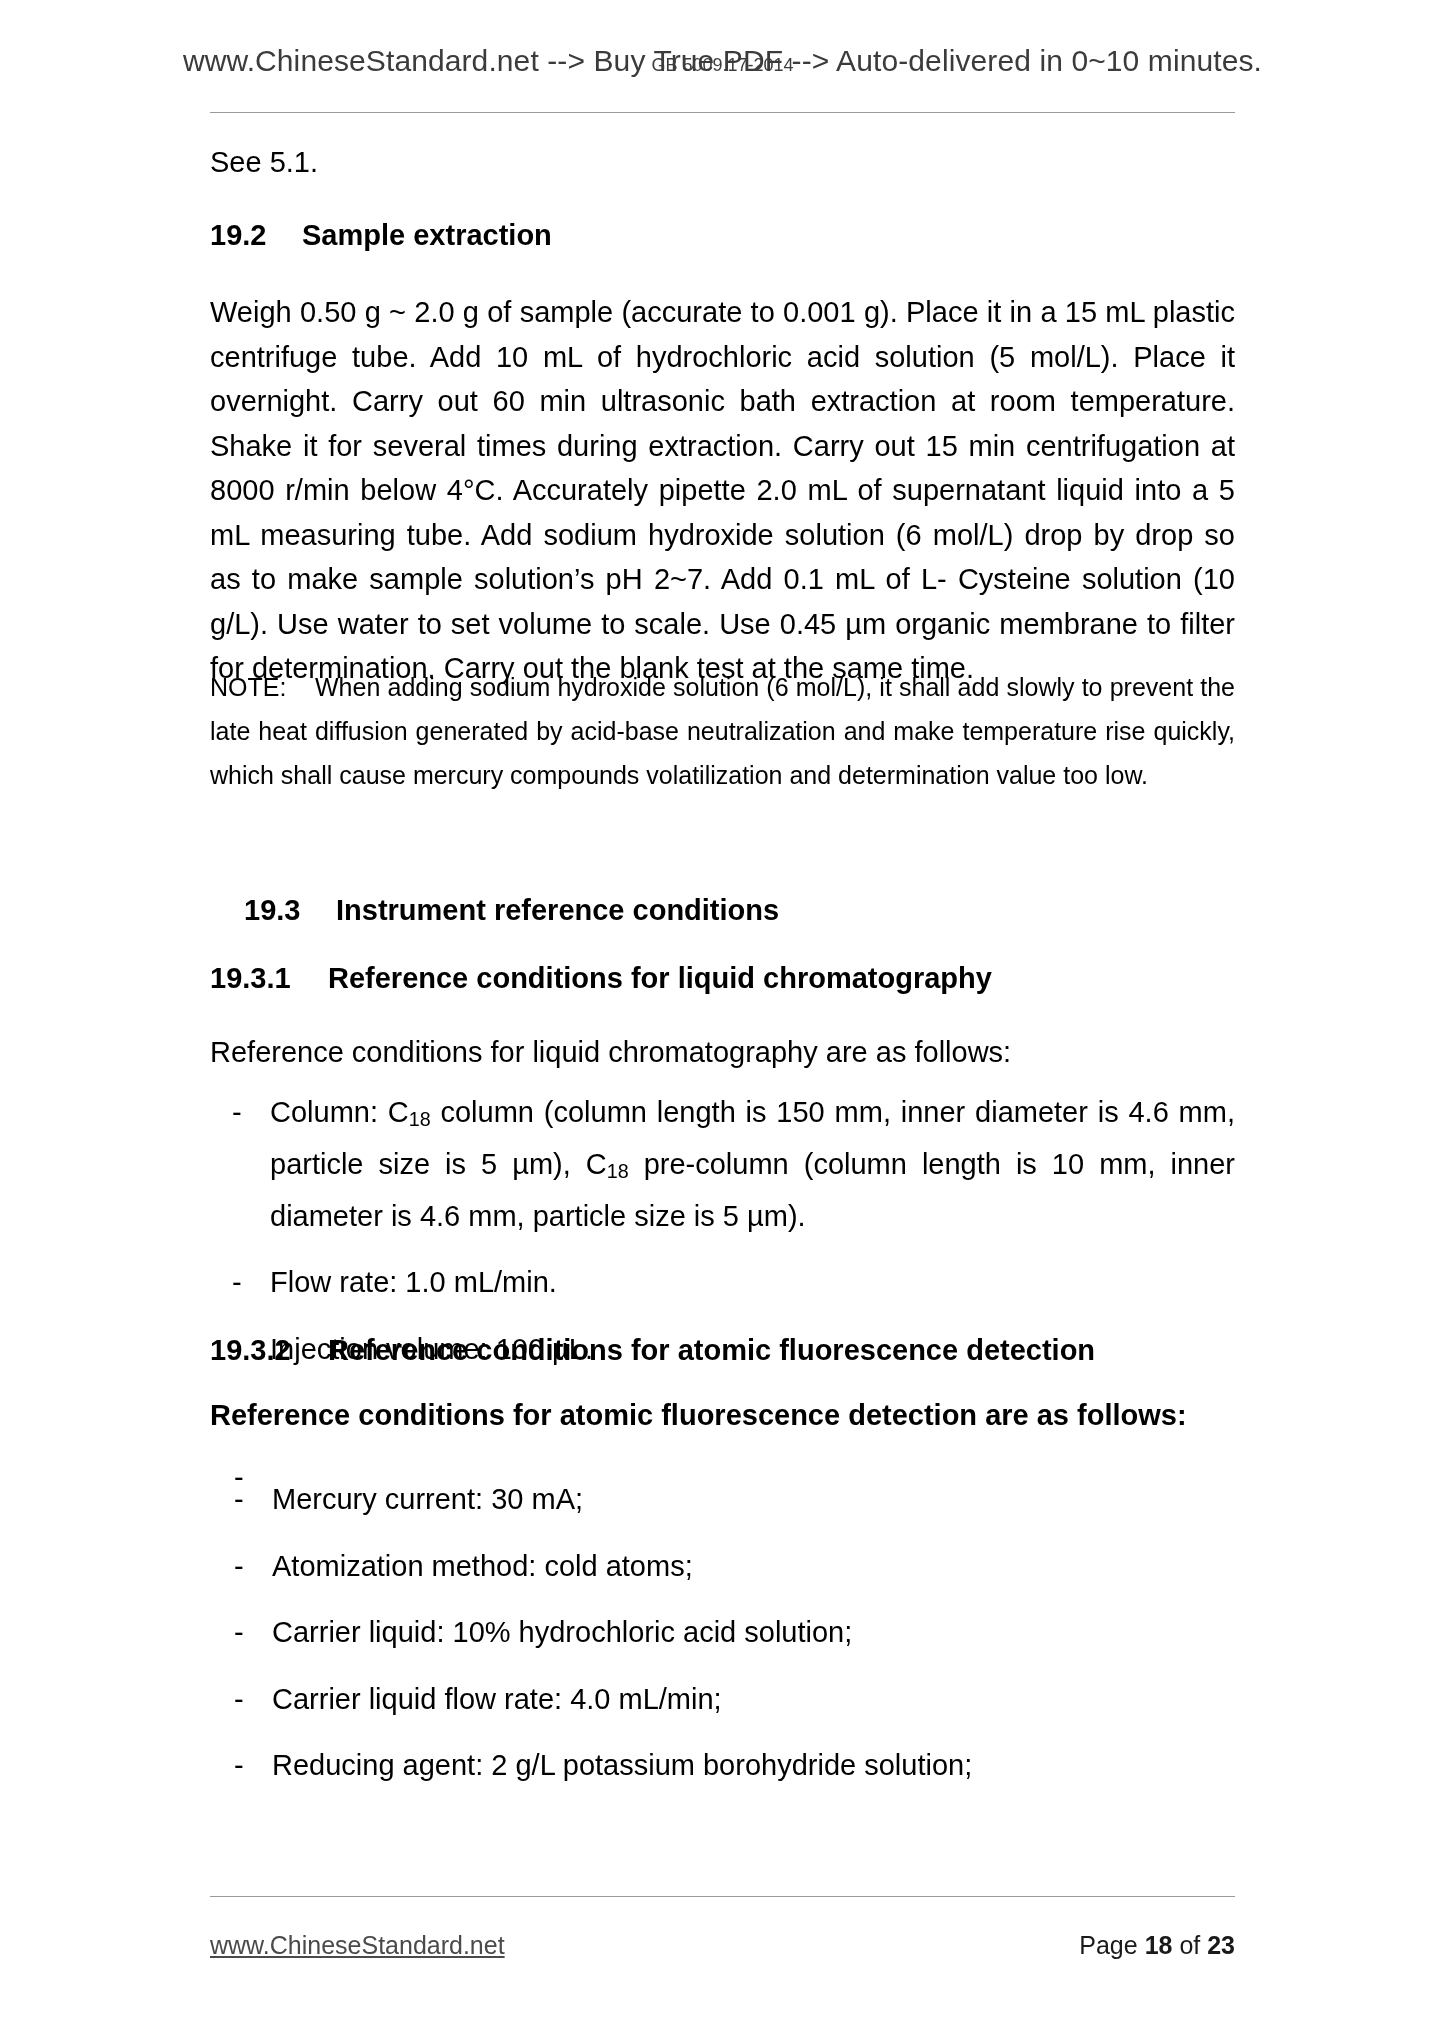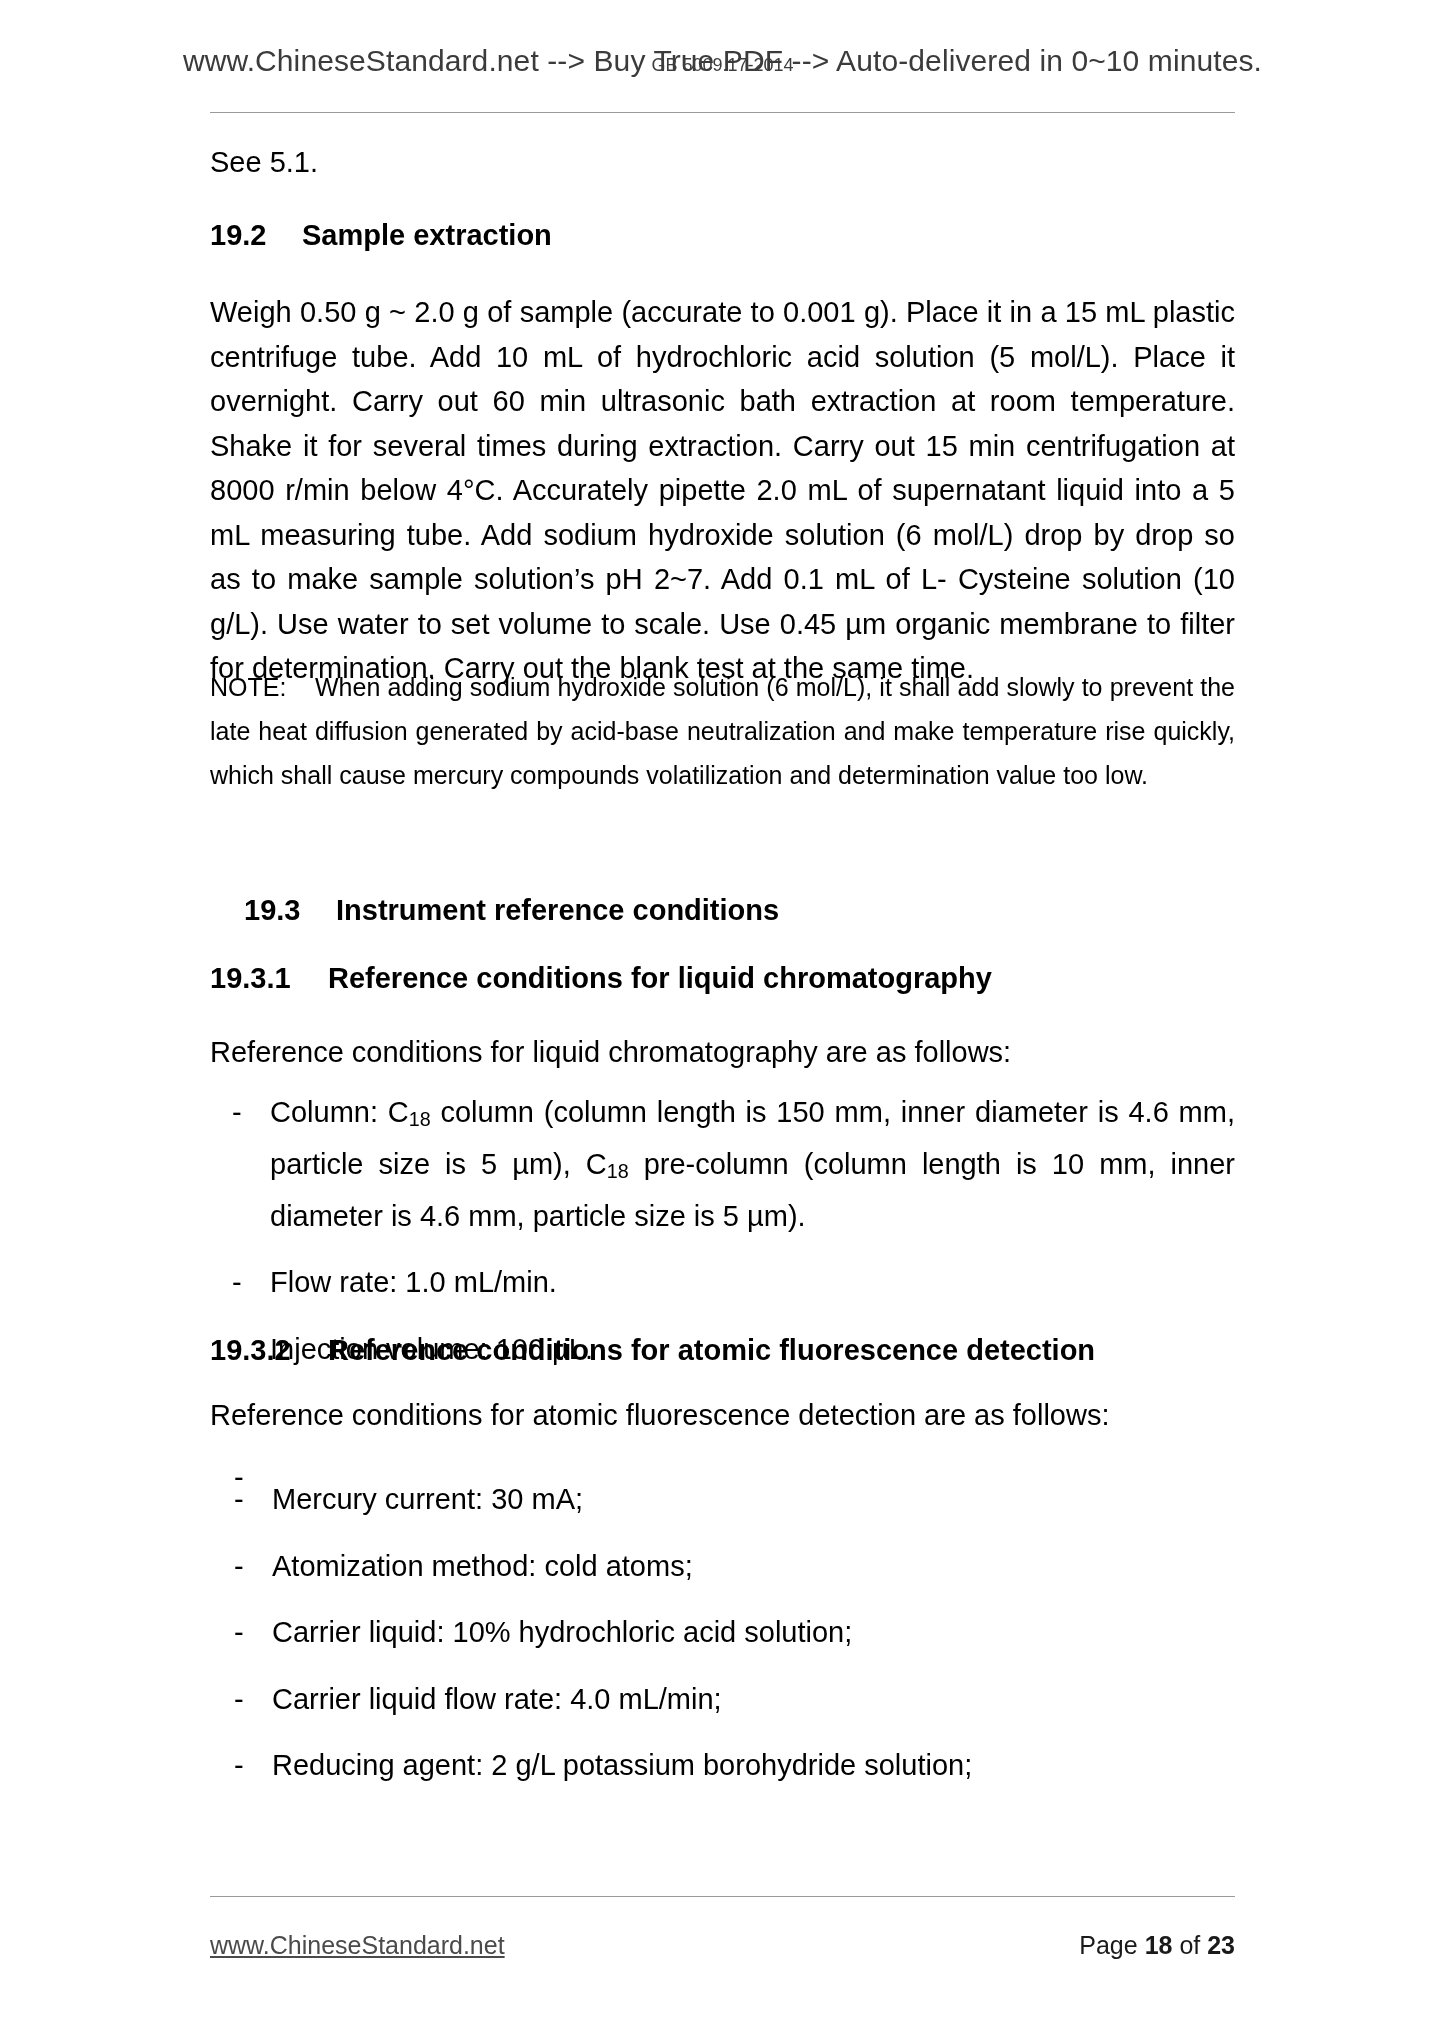--- a/index.html
+++ b/index.html
@@ -216,21 +216,21 @@
       </li>
       <li style="margin-top:22px;">
         <span class="dash">-</span><span>Injection volume: 100 µL.</span>
       </li>
     </ul>
 
     <h2 class="heading sub" style="position:absolute; top:1322px; width:1025px;margin-top:8px;">
       <span class="num">19.3.2</span><span>Reference conditions for atomic fluorescence detection</span>
     </h2>
 
-    <p class="para nojust" style="position:absolute; top:1393px; width:1025px;">Reference conditions for atomic fluorescence detection are as follows:</p>
+    <p class="para nojust" style="position:absolute; top:1393px; width:1025px;font-weight:bold;">Reference conditions for atomic fluorescence detection are as follows:</p>
 
     <ul class="dashlist wide" style="position:absolute; top:1455px; width:1025px;">
       <li>
         <span class="dash">-</span>
       </li>
       <li style="margin-top:22px;">
         <span class="dash">-</span><span>Mercury current: 30 mA;</span>
       </li>
       <li style="margin-top:22px;">
         <span class="dash">-</span><span>Atomization method: cold atoms;</span>

